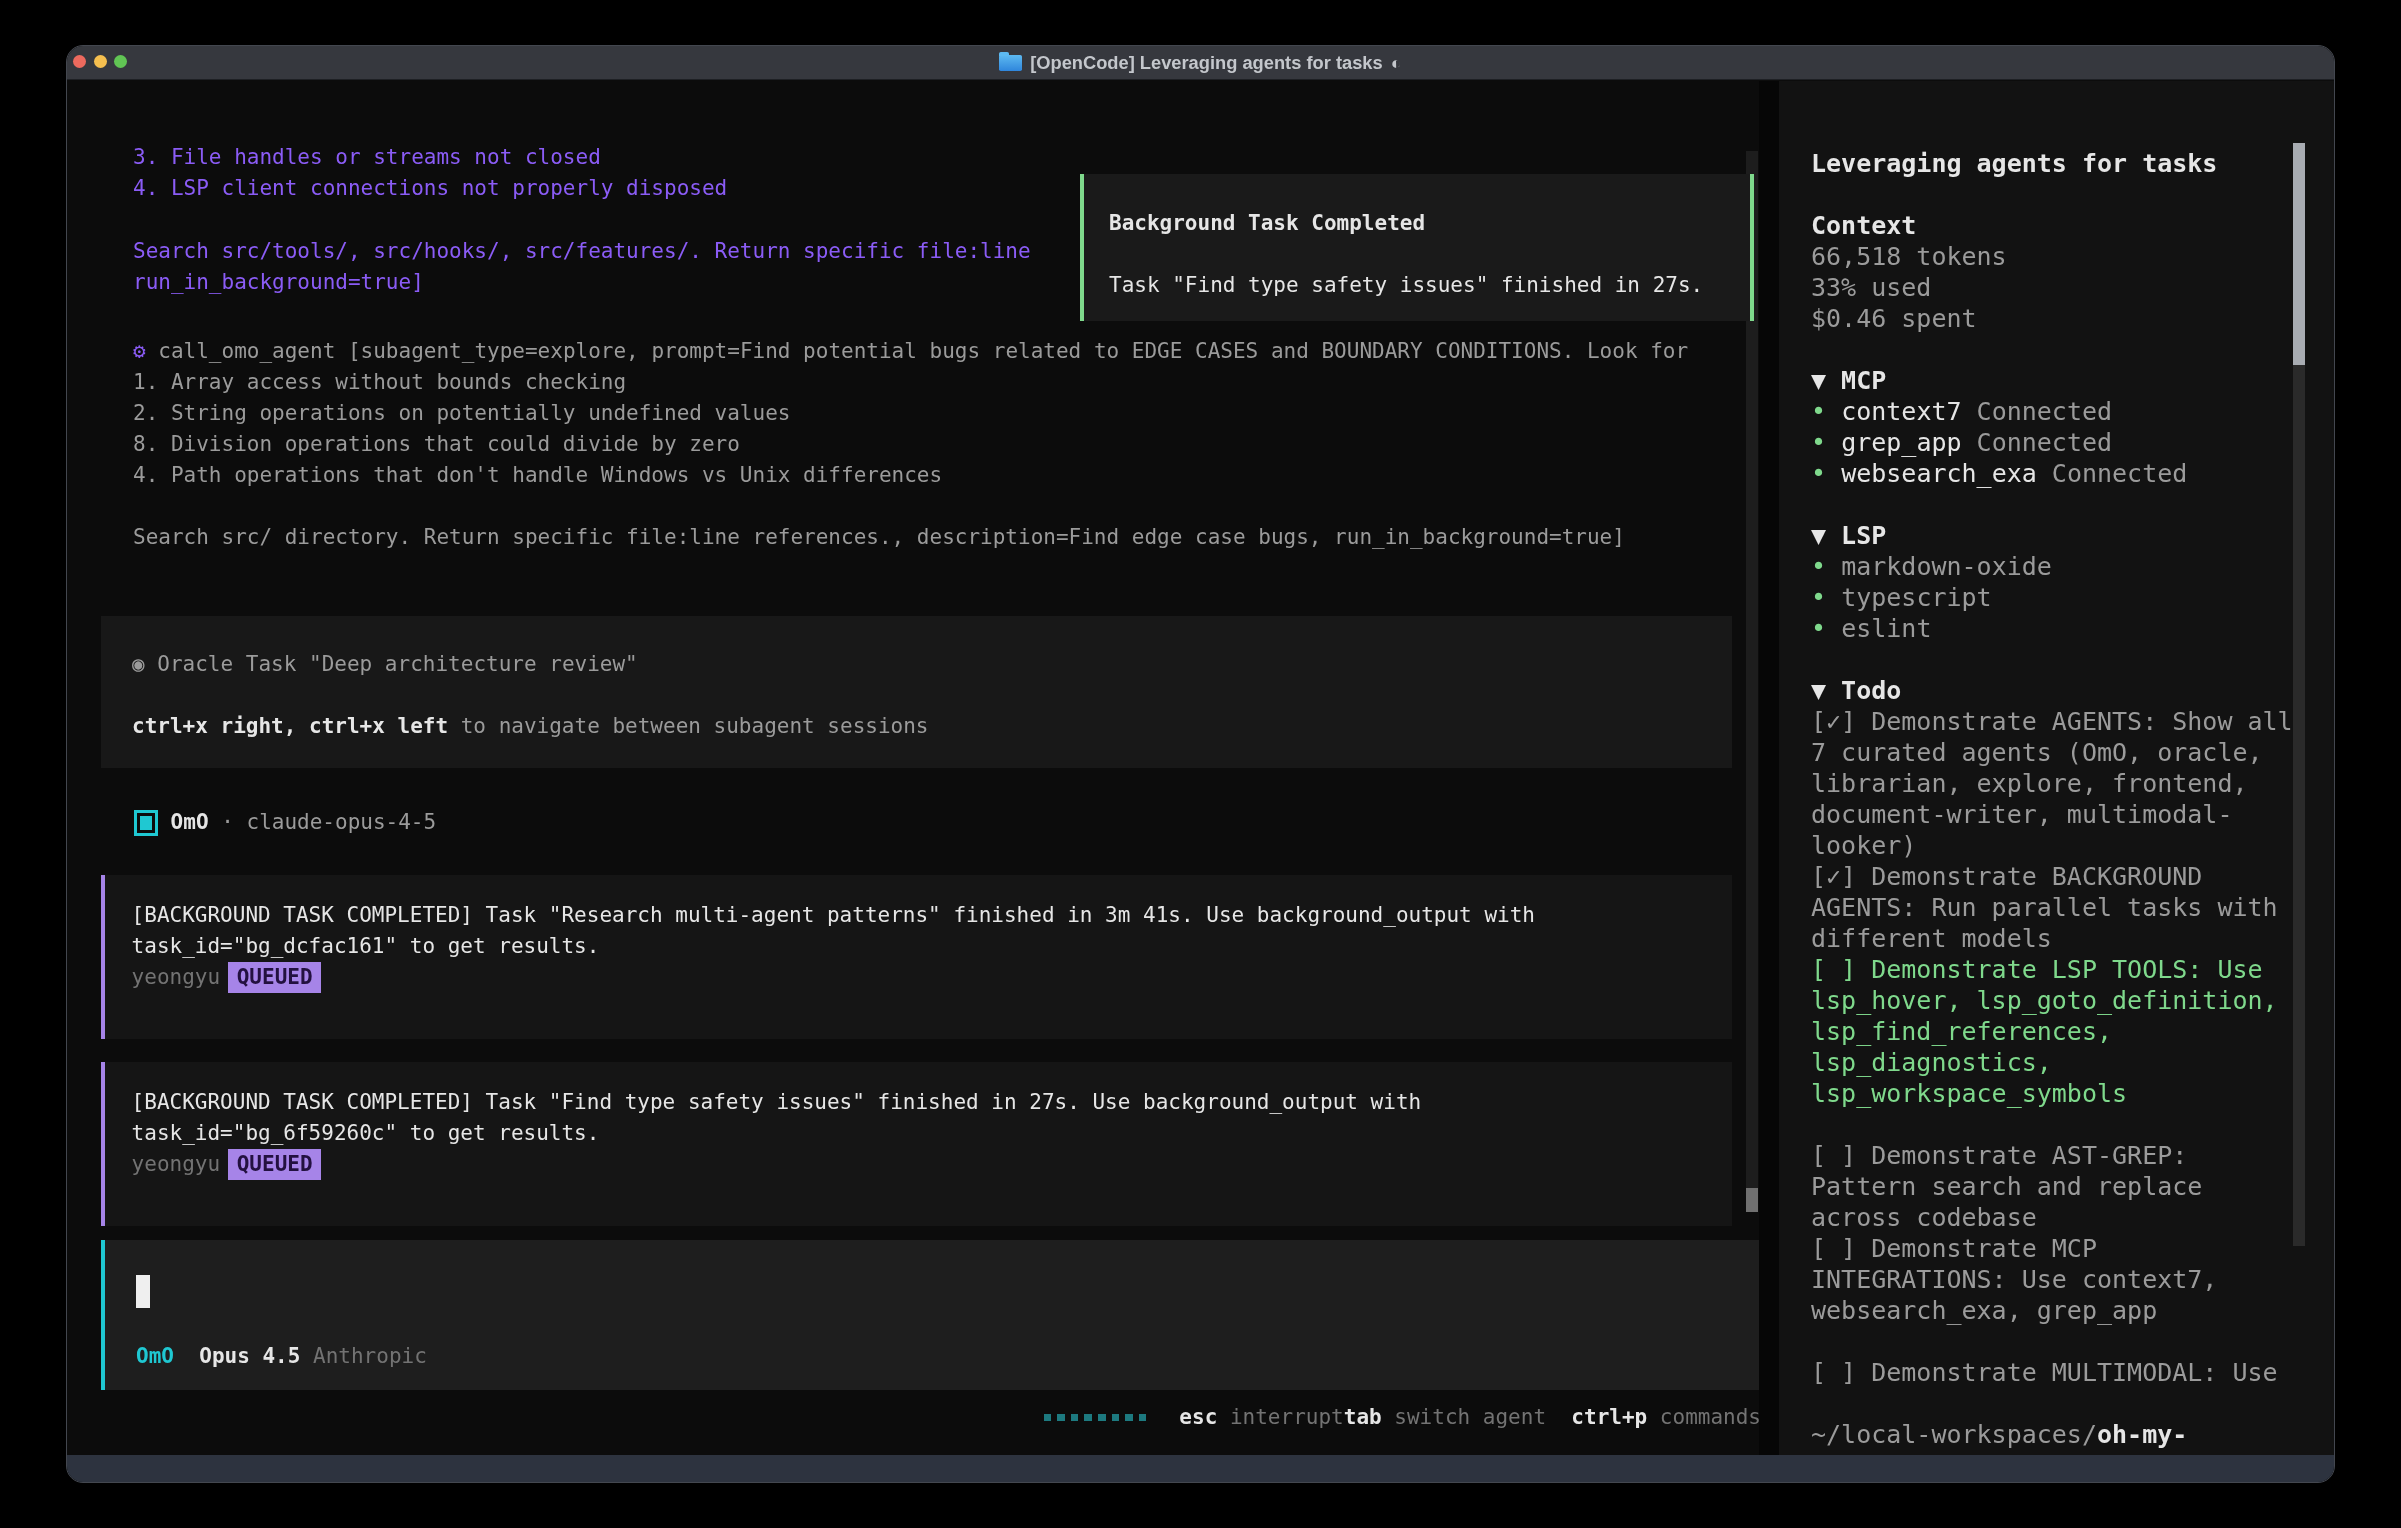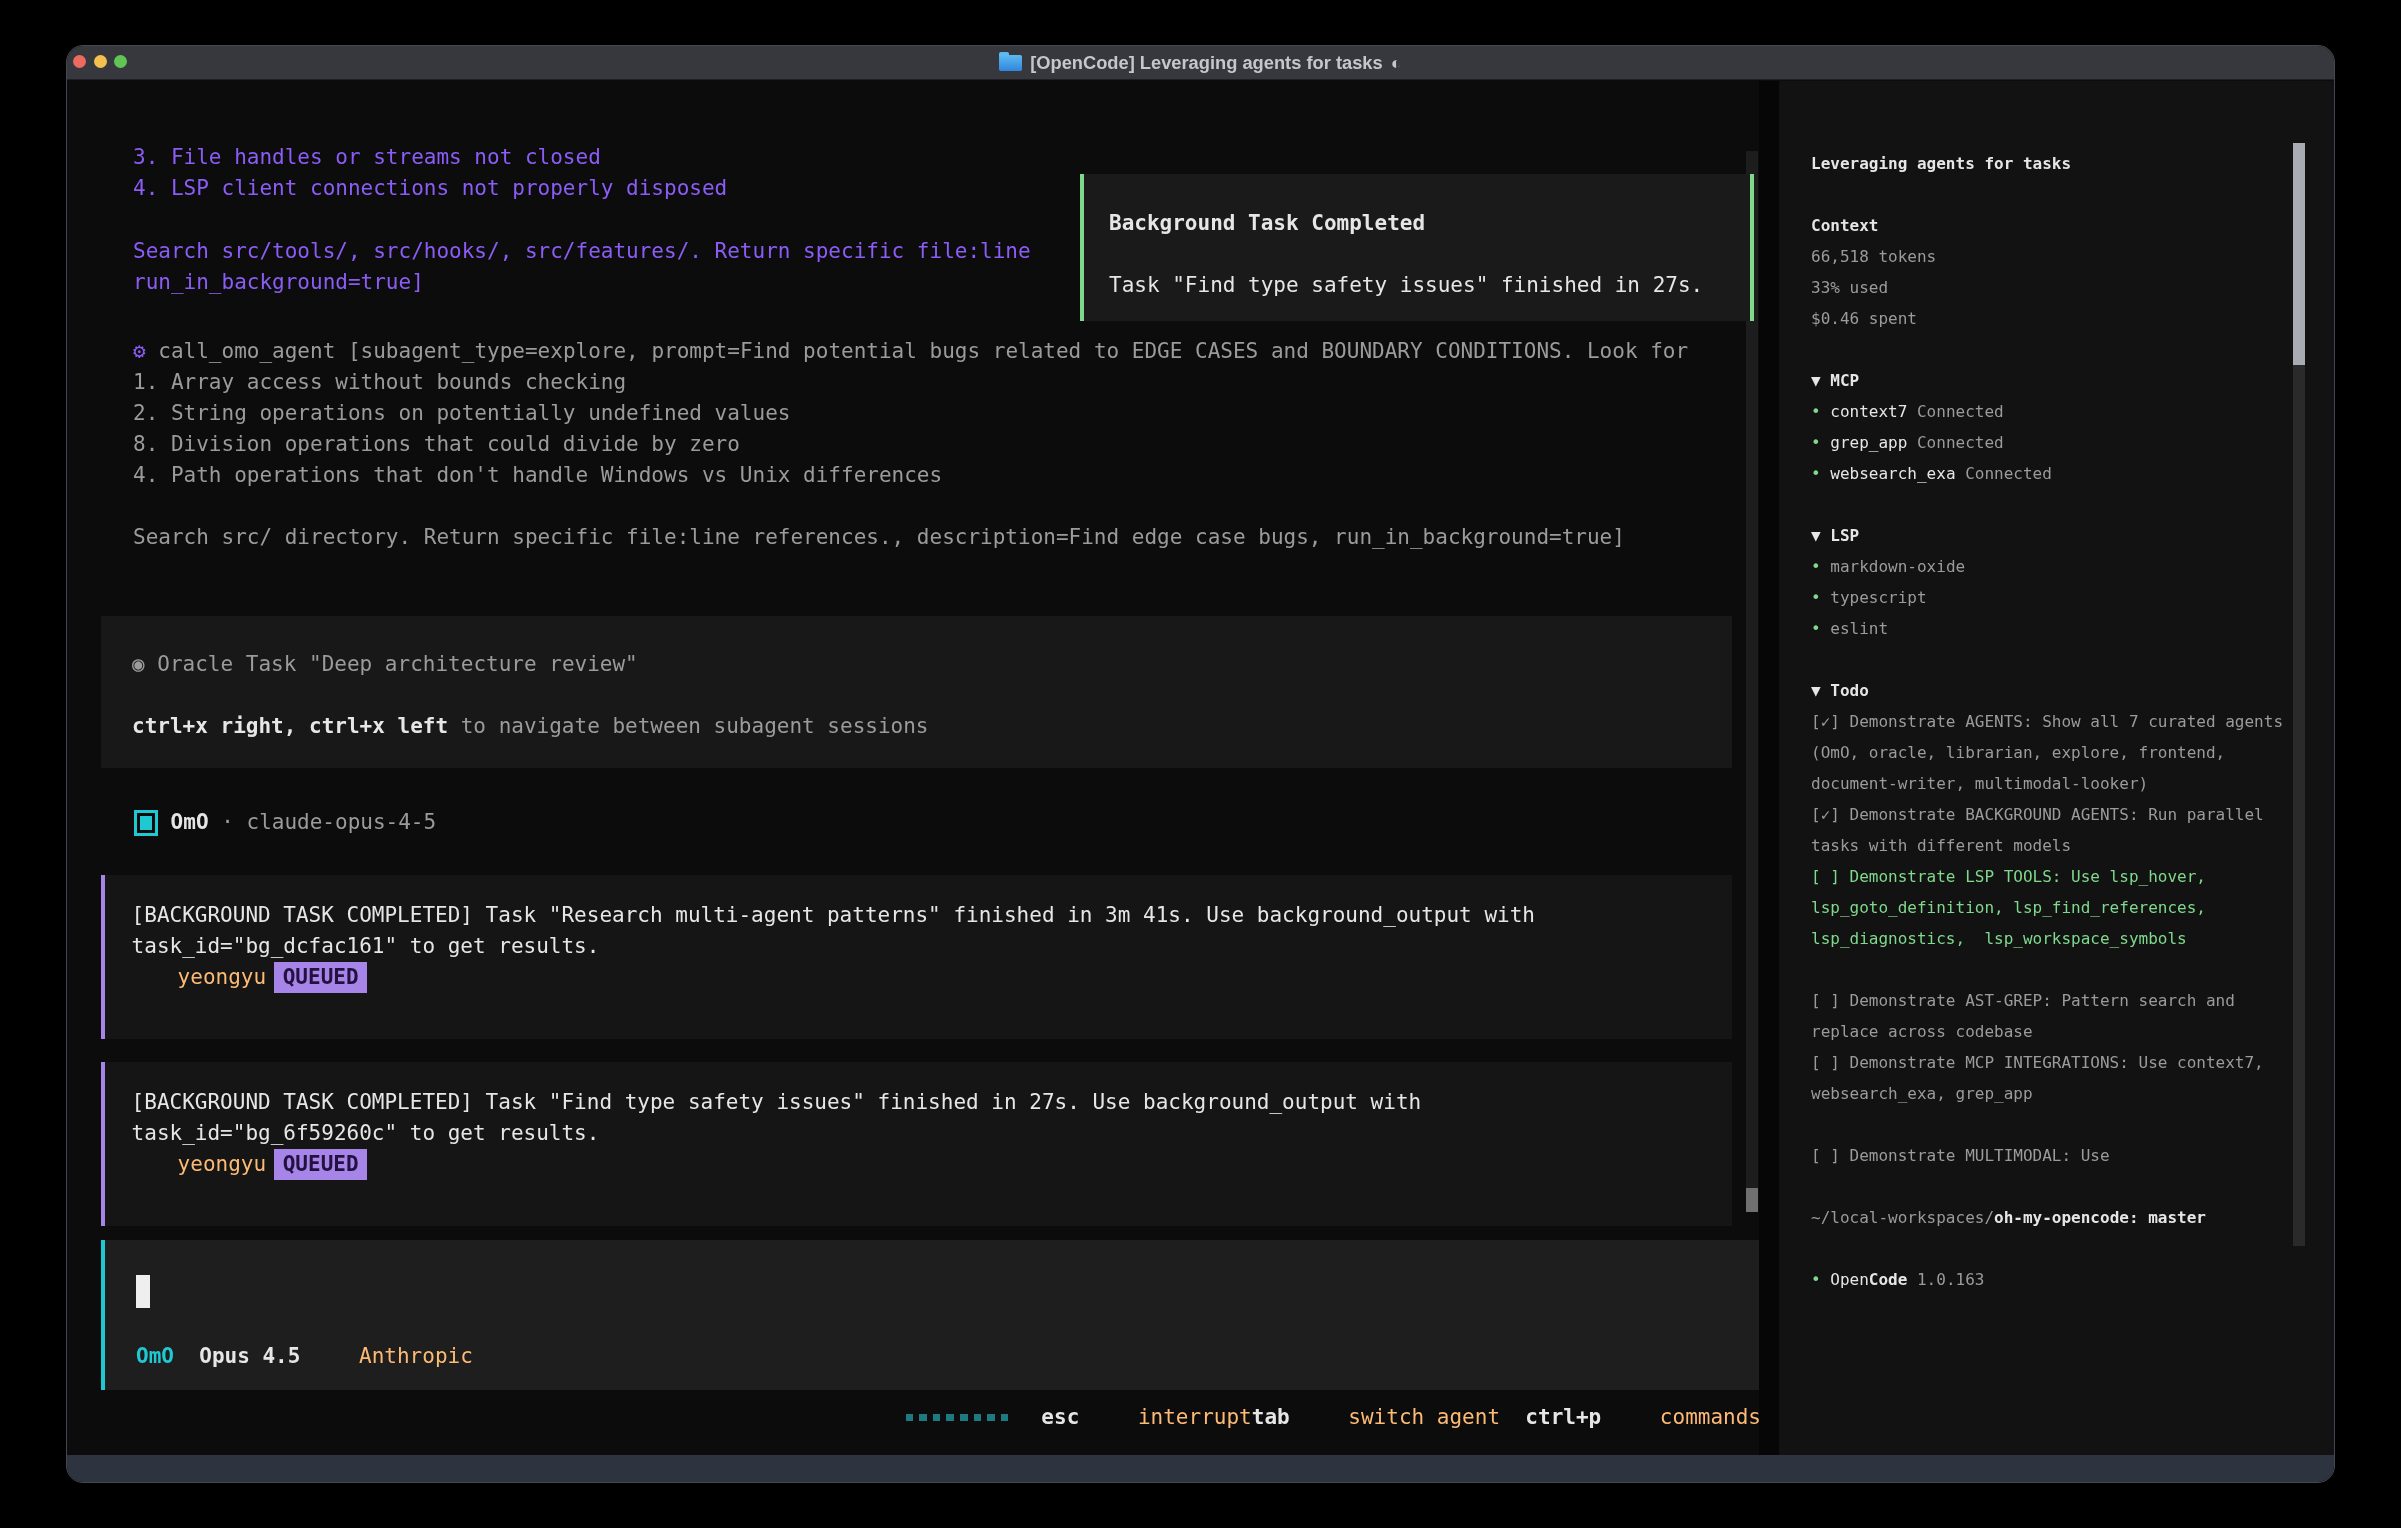--- a/index.html
+++ b/index.html
@@ -33,21 +33,21 @@
   .bottomstrip { position:absolute; left:0; right:0; bottom:0; height:27px; background:#2d333f; }
 
   .main { position:absolute; left:0; top:0; bottom:0; width:1692px; background:#0c0c0c; overflow:hidden; }
   .divider { position:absolute; left:1692px; width:20px; top:0; bottom:0; background:#060606; }
   .sidebar { position:absolute; left:1712px; right:0; top:0; bottom:0; background:#121212; }
 
   .tline { font-size:21px; line-height:31px; white-space:pre; }
   .c-bright { color:#e6e6e6; }
   .c-soft { color:#8b5cf6; }
   .c-dim { color:#9b9b9b; }
-  .c-faint { color:#fdba74;margin-left:46px; }
+  .c-faint { color:#737373; }
   .c-green { color:#7fd98c; }
   .c-cyan { color:#1fc8d2; }
   .bold { font-weight:bold; }
 
   .grp-a { position:absolute; left:66px; top:61px; }
   .grp-b { position:absolute; left:66px; top:155px; }
   .grp-c { position:absolute; left:66px; top:255px; }
   .blank { height:31px; }
 
   .toast {
@@ -89,21 +89,21 @@
     display:flex; align-items:center; justify-content:flex-end;
   }
   .spinner { display:inline-flex; gap:5.9px; margin-right:33px; vertical-align:middle; }
   .dot { width:7.7px; height:7.7px; background:#1d7a80; }
   .status-left { display:flex; align-items:center; }
 
   .main-scroll { position:absolute; left:1679px; top:70px; width:11.8px; height:1061px; background:#1d1d1d; }
   .main-scroll-thumb { position:absolute; left:0; bottom:0; width:11.8px; height:23.6px; background:#707070; }
 
   .side-inner { position:absolute; left:32px; top:67px; width:482px; }
-  .side-line, .side-para { font-size:16px; line-height:31px; }
+  .side-line, .side-para { font-size:25px; line-height:31px; }
   .side-para { white-space:pre-wrap; }
   .gap { height:31px; }
 
   .side-scroll { position:absolute; right:29.5px; top:62px; width:11.8px; height:1103px; background:#2a2a2a; }
   .side-scroll-thumb { position:absolute; left:0; top:0; width:11.8px; height:222px; background:#a8acb2; }
 </style>
 </head>
 <body>
 
 <div class="screen">

